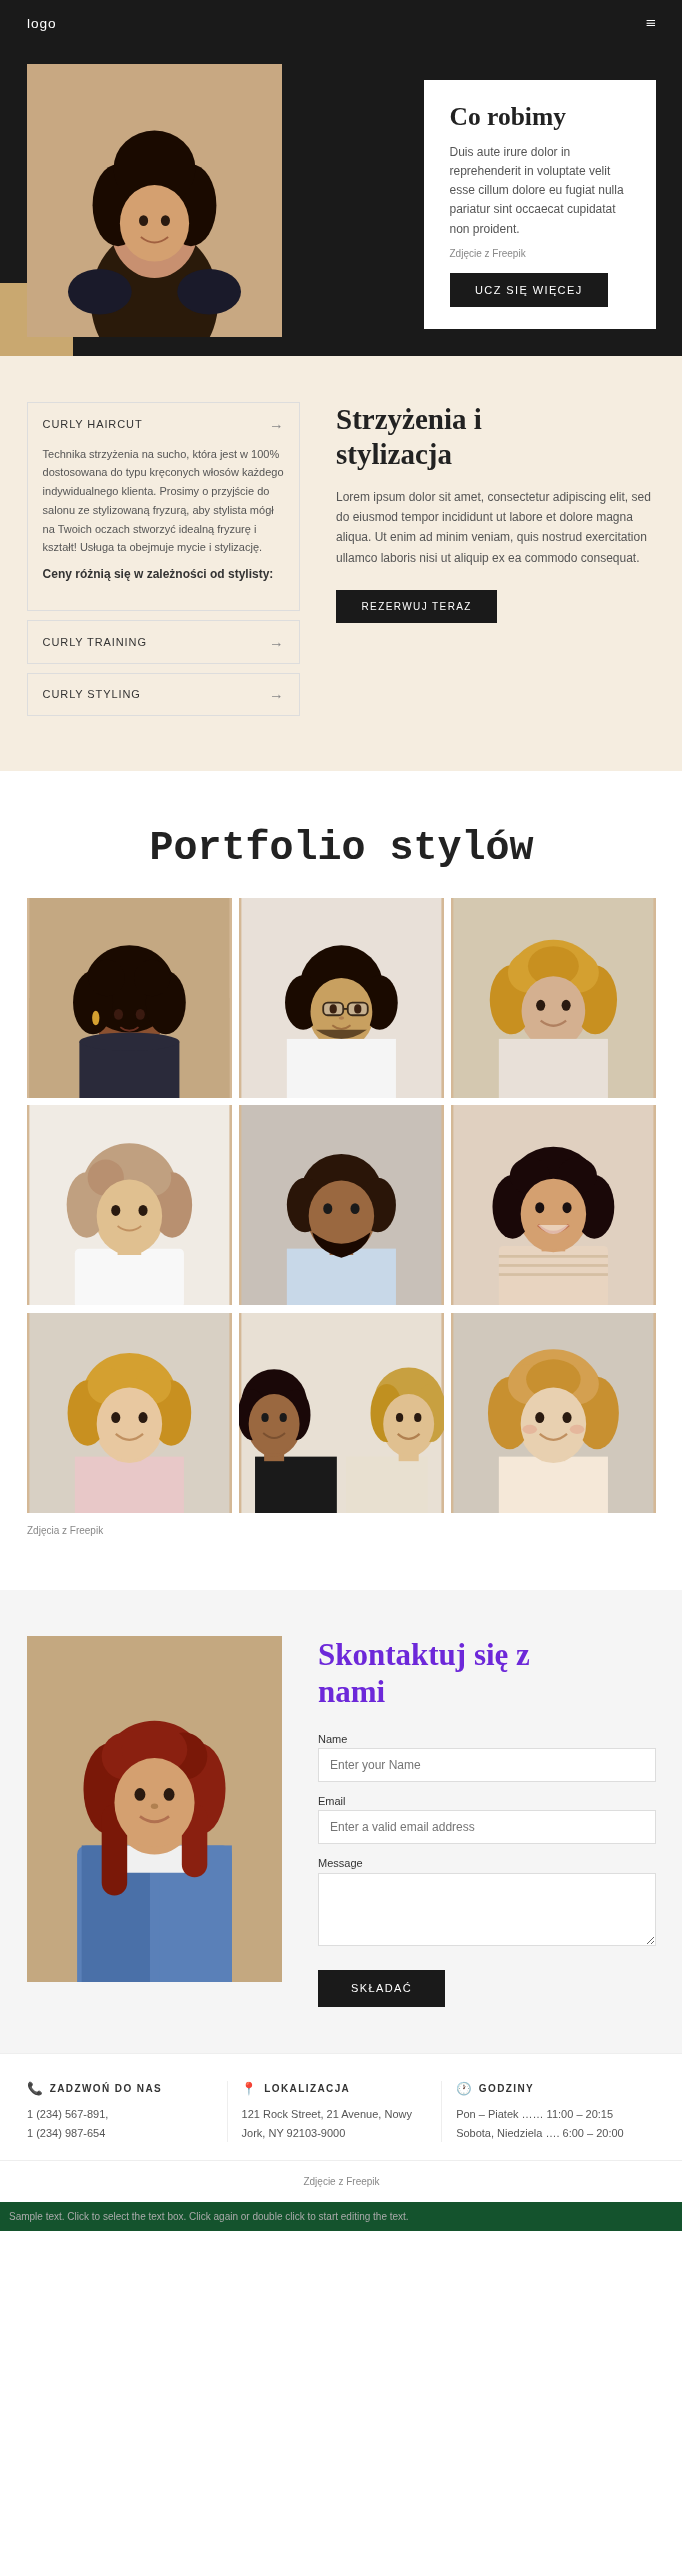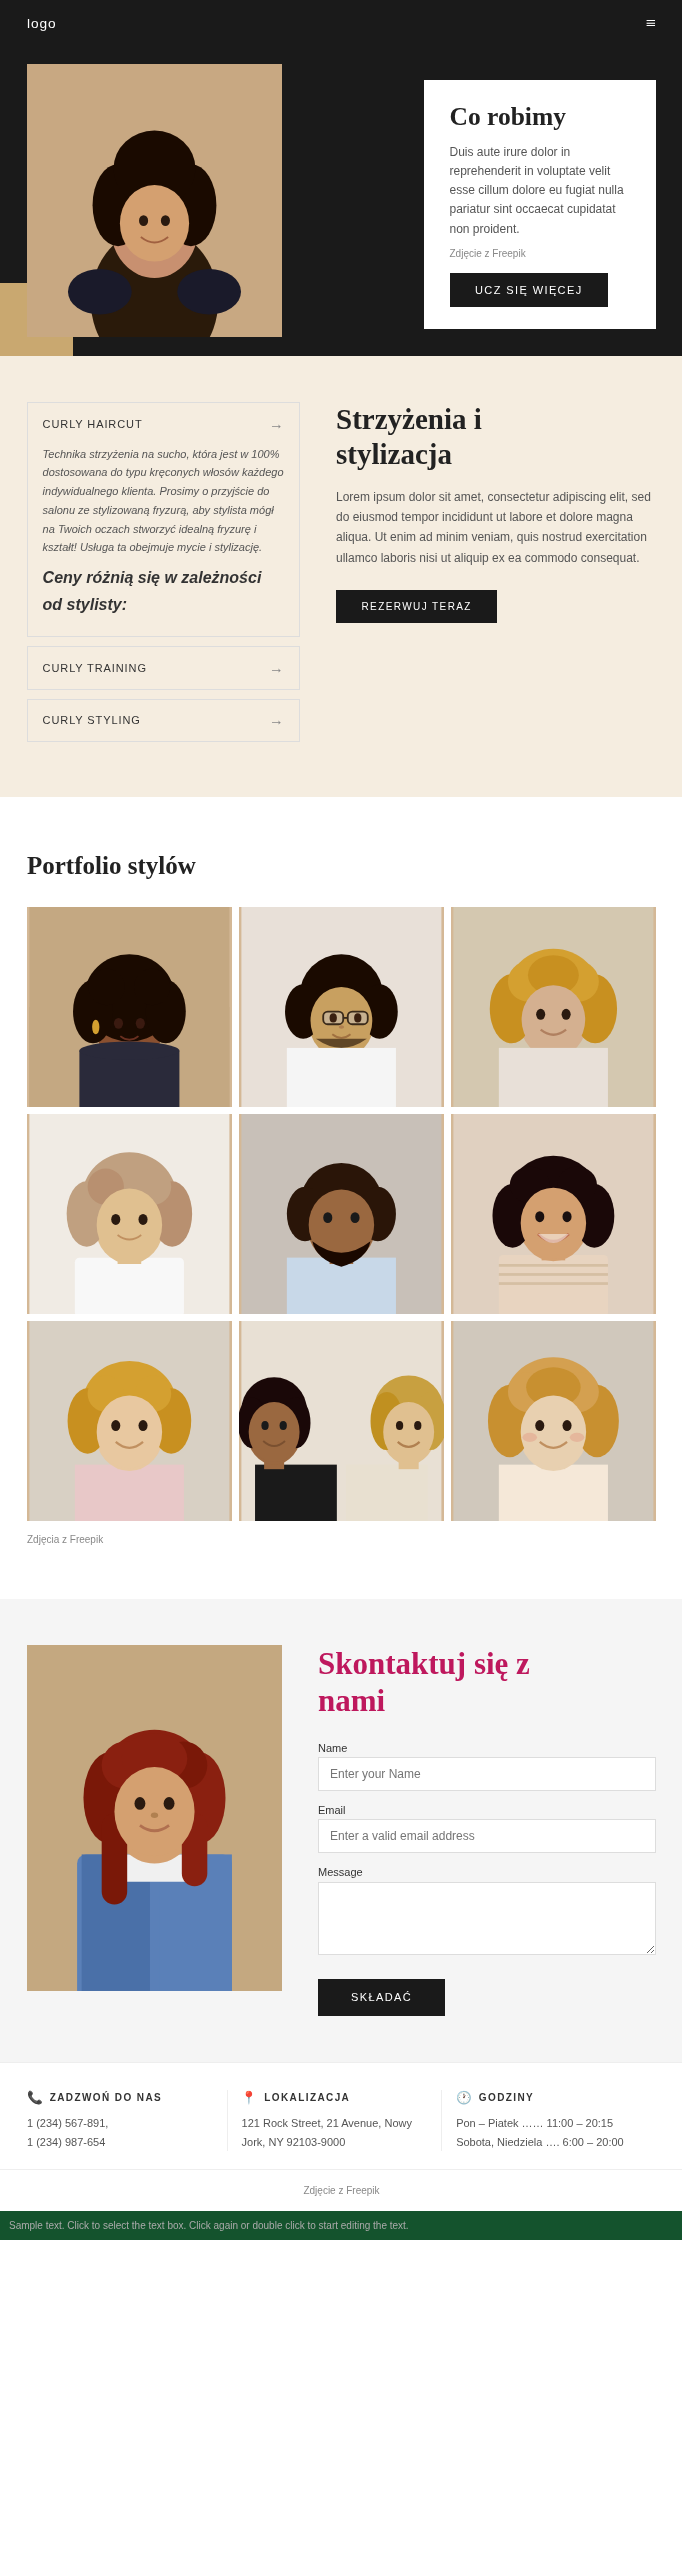--- a/index.html
+++ b/index.html
@@ -88,25 +88,24 @@
       font-family: Arial, sans-serif;
       color: #333;
     }
     .service-accordion-header .arrow { font-size: 14.6px; color: #888; }
     .service-accordion-content {
       padding: 0 14.6px 14.6px;
       font-size: 11px;
       line-height: 1.7;
       color: #555;
       font-family: Arial, sans-serif;
-      font-style: italic;
     }
     .price-list { margin-top: 11px; }
     .price-list p { margin-bottom: 3.6px; font-size: 11px; color: #444; }
-    .price-bold { font-weight: 700; font-size: 16px; color: #333; margin-top: 7.3px; margin-bottom: 3px; }
+    .price-bold { font-weight: 700; font-size: 12px; color: #333; margin-top: 7.3px; margin-bottom: 11px; }
 
     .services-right { flex: 1; }
     .services-right-title { font-size: 29px; font-weight: 700; color: #222; margin-bottom: 14.6px; line-height: 1.2; }
     .services-right-text { font-size: 12px; color: #555; line-height: 1.7; margin-bottom: 22px; font-family: Arial, sans-serif; }
     .btn-outline-dark {
       display: inline-block;
       background: #1a1a1a;
       color: #fff;
       padding: 11px 25.5px;
       font-size: 10px;
@@ -119,25 +118,26 @@
 
     
     .services-section { background: #f5ede0; }
 
     
     .portfolio-section {
       padding: 55px 27px 18px;
       background: #fff;
     }
     .portfolio-title {
-      text-align: left;
-      font-size: 25px;
+      text-align: center;
+      font-size: 40px;
       font-weight: 700;
       margin-bottom: 27px;
       color: #222;
+      font-family: Liberation Mono, monospace;
     }
     .portfolio-grid {
       display: grid;
       grid-template-columns: repeat(3, 1fr);
       gap: 7.3px;
     }
     .portfolio-item {
       overflow: hidden;
       height: 200px;
       background: #d4b896;
@@ -160,21 +160,21 @@
       gap: 36px;
     }
     .contact-image-block {
       flex: 0 0 255px;
       height: 346px;
       background: linear-gradient(160deg, #d4b896 0%, #c09060 100%);
       overflow: hidden;
       position: relative;
     }
     .contact-form-block { flex: 1; }
-    .contact-title { font-size: 31px; font-weight: 700; color: #be185d; margin-bottom: 22px; line-height: 1.2; }
+    .contact-title { font-size: 31px; font-weight: 700; color: #6d28d9; margin-bottom: 22px; line-height: 1.2; }
     .form-field { margin-bottom: 12.7px; }
     .form-label { display: block; font-size: 11px; color: #333; margin-bottom: 3.6px; font-family: Arial, sans-serif; }
     .form-input {
       width: 100%;
       padding: 9px 11px;
       border: 0.9px solid #ddd;
       background: #fff;
       font-size: 12px;
       font-family: Arial, sans-serif;
       color: #999;

